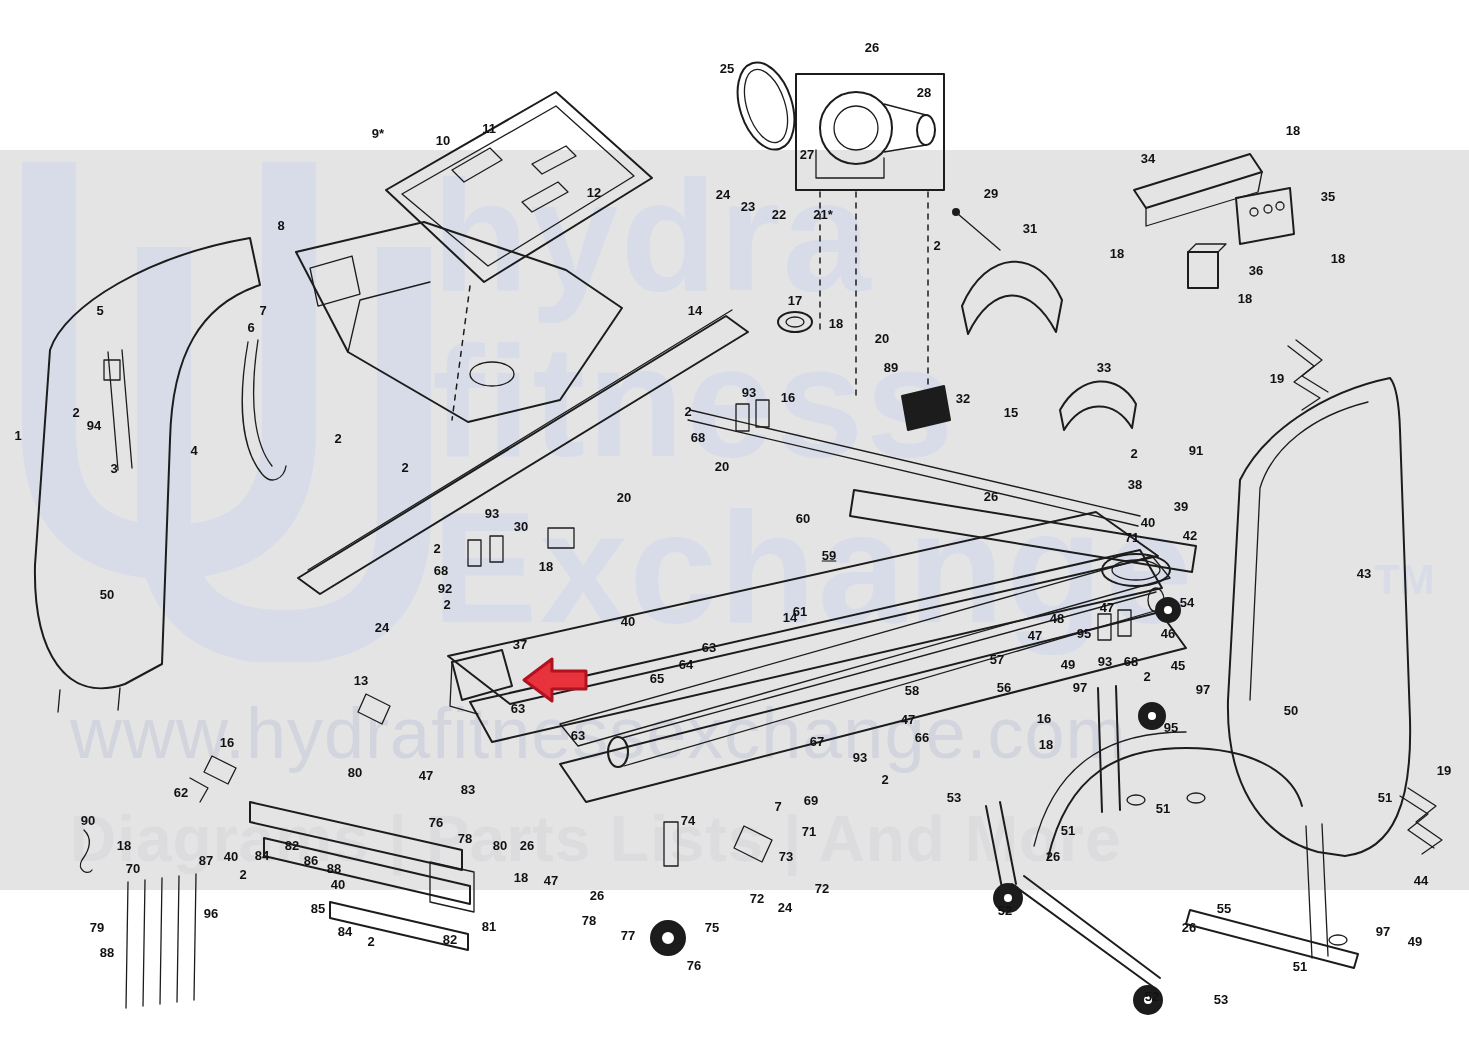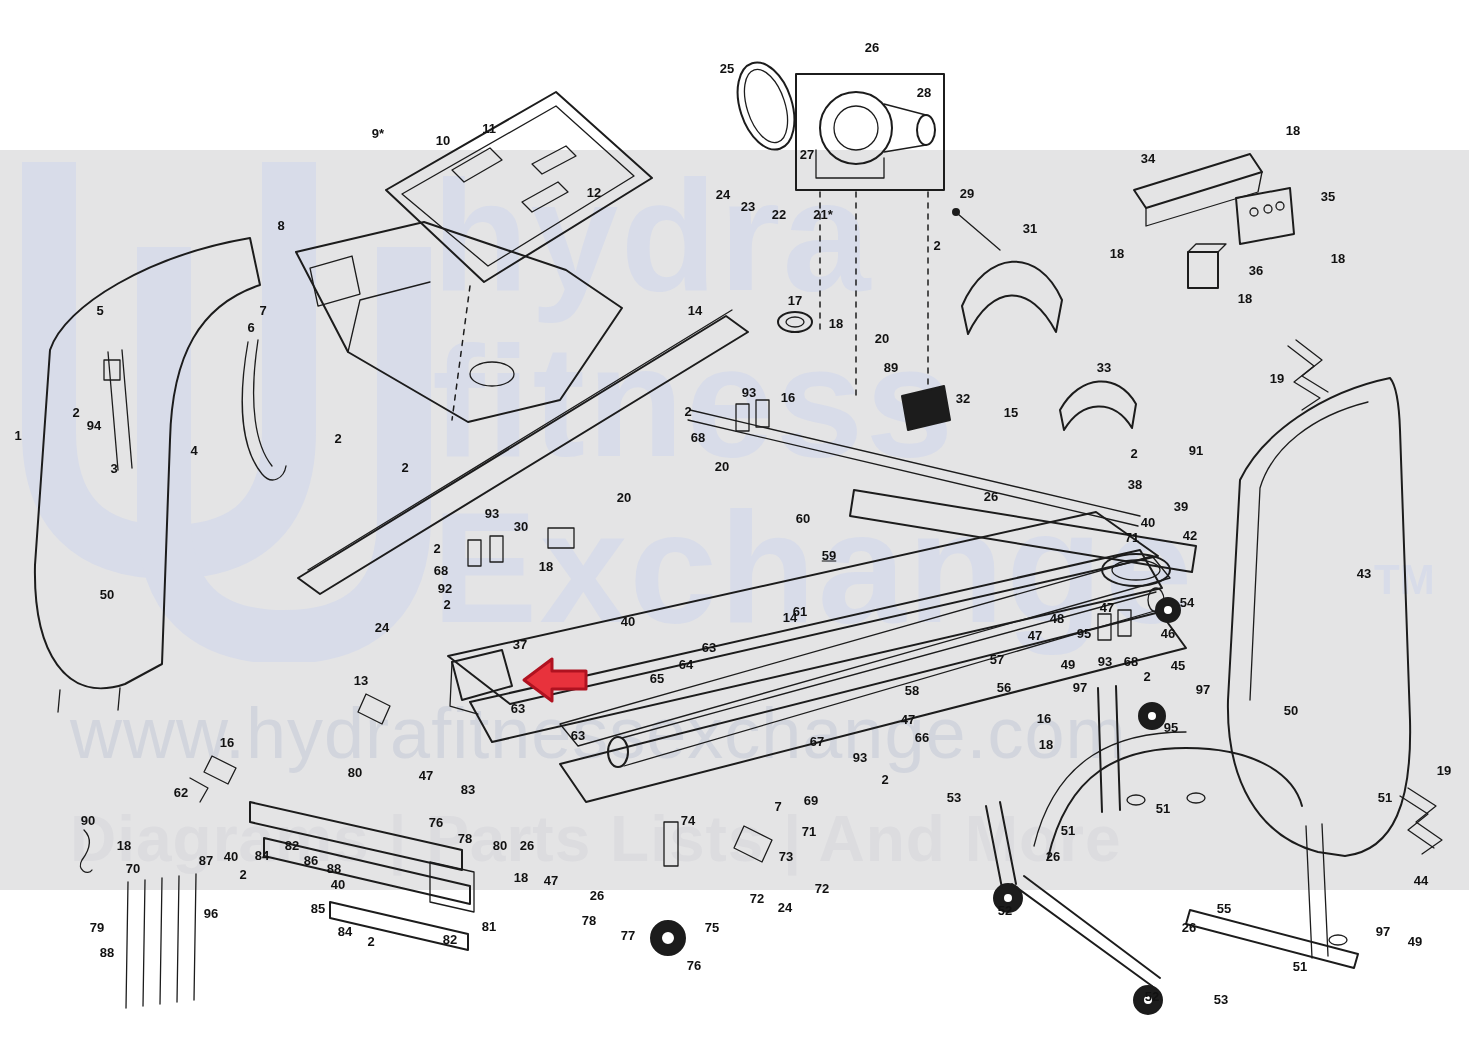--- a/index.html
+++ b/index.html
@@ -222,21 +222,21 @@
       <span class="part-label" style="left: 443px; top: 140px;">10</span>
       <span class="part-label" style="left: 489px; top: 128px;">11</span>
       <span class="part-label" style="left: 1293px; top: 130px;">18</span>
       <span class="part-label" style="left: 1148px; top: 158px;">34</span>
       <span class="part-label" style="left: 807px; top: 154px;">27</span>
       <span class="part-label" style="left: 594px; top: 192px;">12</span>
       <span class="part-label" style="left: 723px; top: 194px;">24</span>
       <span class="part-label" style="left: 748px; top: 206px;">23</span>
       <span class="part-label" style="left: 771px; top: 214px; margin-left: 8px;">22</span>
       <span class="part-label" style="left: 823px; top: 214px;">21*</span>
-      <span class="part-label" style="left: 967px; top: 193px;">29</span>
+      <span class="part-label" style="left: 991px; top: 193px;">29</span>
       <span class="part-label" style="left: 1328px; top: 196px;">35</span>
       <span class="part-label" style="left: 281px; top: 225px;">8</span>
       <span class="part-label" style="left: 1030px; top: 228px;">31</span>
       <span class="part-label" style="left: 937px; top: 245px;">2</span>
       <span class="part-label" style="left: 1117px; top: 253px;">18</span>
       <span class="part-label" style="left: 1338px; top: 258px;">18</span>
       <span class="part-label" style="left: 1256px; top: 270px;">36</span>
       <span class="part-label" style="left: 1245px; top: 298px;">18</span>
       <span class="part-label" style="left: 100px; top: 310px;">5</span>
       <span class="part-label" style="left: 263px; top: 310px;">7</span>

